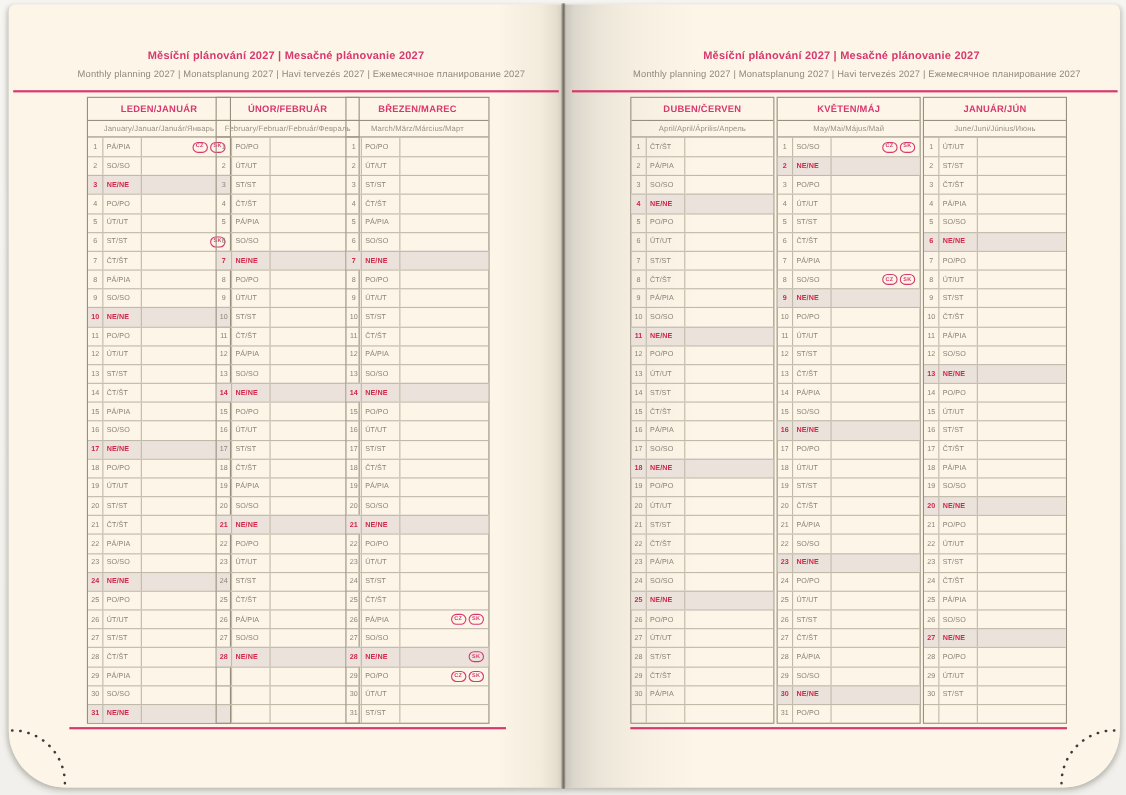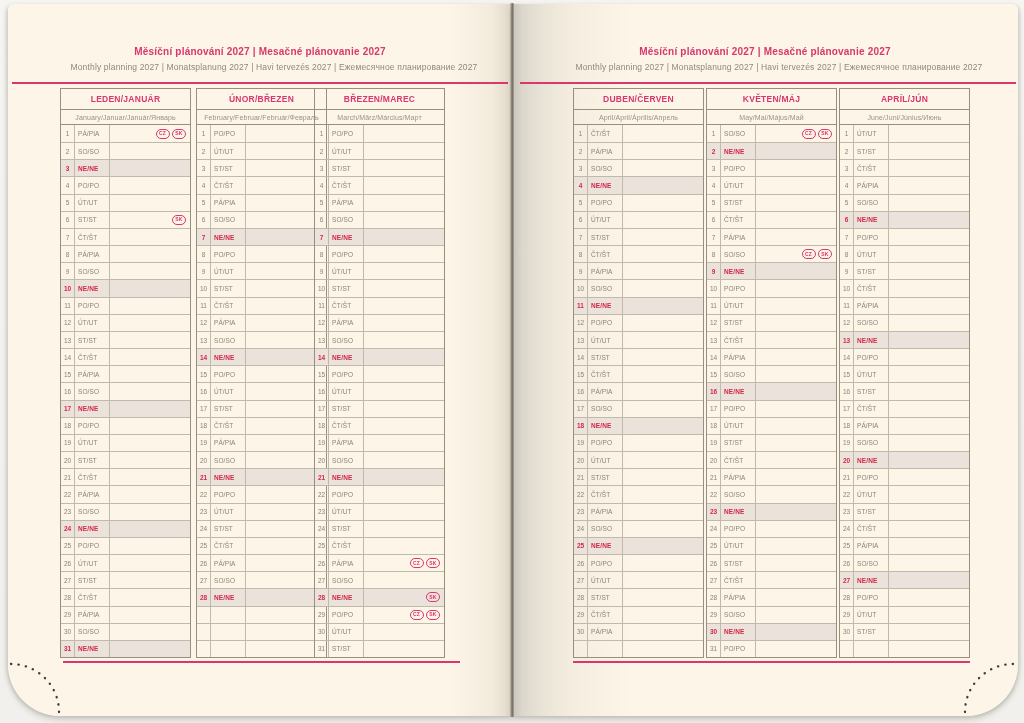--- a/index.html
+++ b/index.html
@@ -31,21 +31,21 @@
   .page.left  .rule-top{left:4px;width:496px;}
   .page.right .rule-top{left:8px;width:496px;}
   .rule-bottom{position:absolute;top:657px;height:2px;background:#d8386d;width:397px;}
   .page.left  .rule-bottom{left:55px;}
   .page.right .rule-bottom{left:61px;}
 
   .month-table{
     position:absolute;top:84px;width:131px;height:570px;box-sizing:border-box;
     border:1px solid #97907e;background:rgba(0,0,0,0);
   }
-  .page.left  .mt0{left:52px}  .page.left  .mt1{left:188px} .page.left  .mt2{left:306px}
+  .page.left  .mt0{left:71px}  .page.left  .mt1{left:188px} .page.left  .mt2{left:306px}
   .page.right .mt0{left:61px}  .page.right .mt1{left:194px} .page.right .mt2{left:327px}
 
   .mt-header{
     height:21px;border-bottom:1px solid #97907e;box-sizing:border-box;
     color:#d8386d;font-weight:bold;font-size:8.5px;letter-spacing:0.25px;
     display:flex;align-items:center;justify-content:center;
   }
   .mt-sub{
     height:15px;border-bottom:1px solid #97907e;box-sizing:border-box;
     color:#9a9484;font-size:7px;letter-spacing:0.1px;
@@ -243,21 +243,21 @@
             <span class="cell-notes"></span>
           </div>
           <div class="row sun">
             <span class="cell-num">31</span>
             <span class="cell-day">NE/NE</span>
             <span class="cell-notes"></span>
           </div>
         </div>
       </div>
       <div class="month-table mt1" aria-label="ÚNOR/FEBRUÁR">
-        <div class="mt-header">ÚNOR/BŘEZEN</div>
+        <div class="mt-header">ÚNOR/FEBRUÁR</div>
         <div class="mt-sub">February/Februar/Február/Февраль</div>
         <div class="mt-rows">
           <div class="row">
             <span class="cell-num">1</span>
             <span class="cell-day">PO/PO</span>
             <span class="cell-notes"></span>
           </div>
           <div class="row">
             <span class="cell-num">2</span>
             <span class="cell-day">ÚT/UT</span>
@@ -912,21 +912,21 @@
             <span class="cell-notes"></span>
           </div>
           <div class="row">
             <span class="cell-num">31</span>
             <span class="cell-day">PO/PO</span>
             <span class="cell-notes"></span>
           </div>
         </div>
       </div>
       <div class="month-table mt2" aria-label="ČERVEN/JÚN">
-        <div class="mt-header">APRÍL/JÚN</div>
+        <div class="mt-header">JANUÁR/JÚN</div>
         <div class="mt-sub">June/Juni/Június/Июнь</div>
         <div class="mt-rows">
           <div class="row">
             <span class="cell-num">1</span>
             <span class="cell-day">ÚT/UT</span>
             <span class="cell-notes"></span>
           </div>
           <div class="row">
             <span class="cell-num">2</span>
             <span class="cell-day">ST/ST</span>

